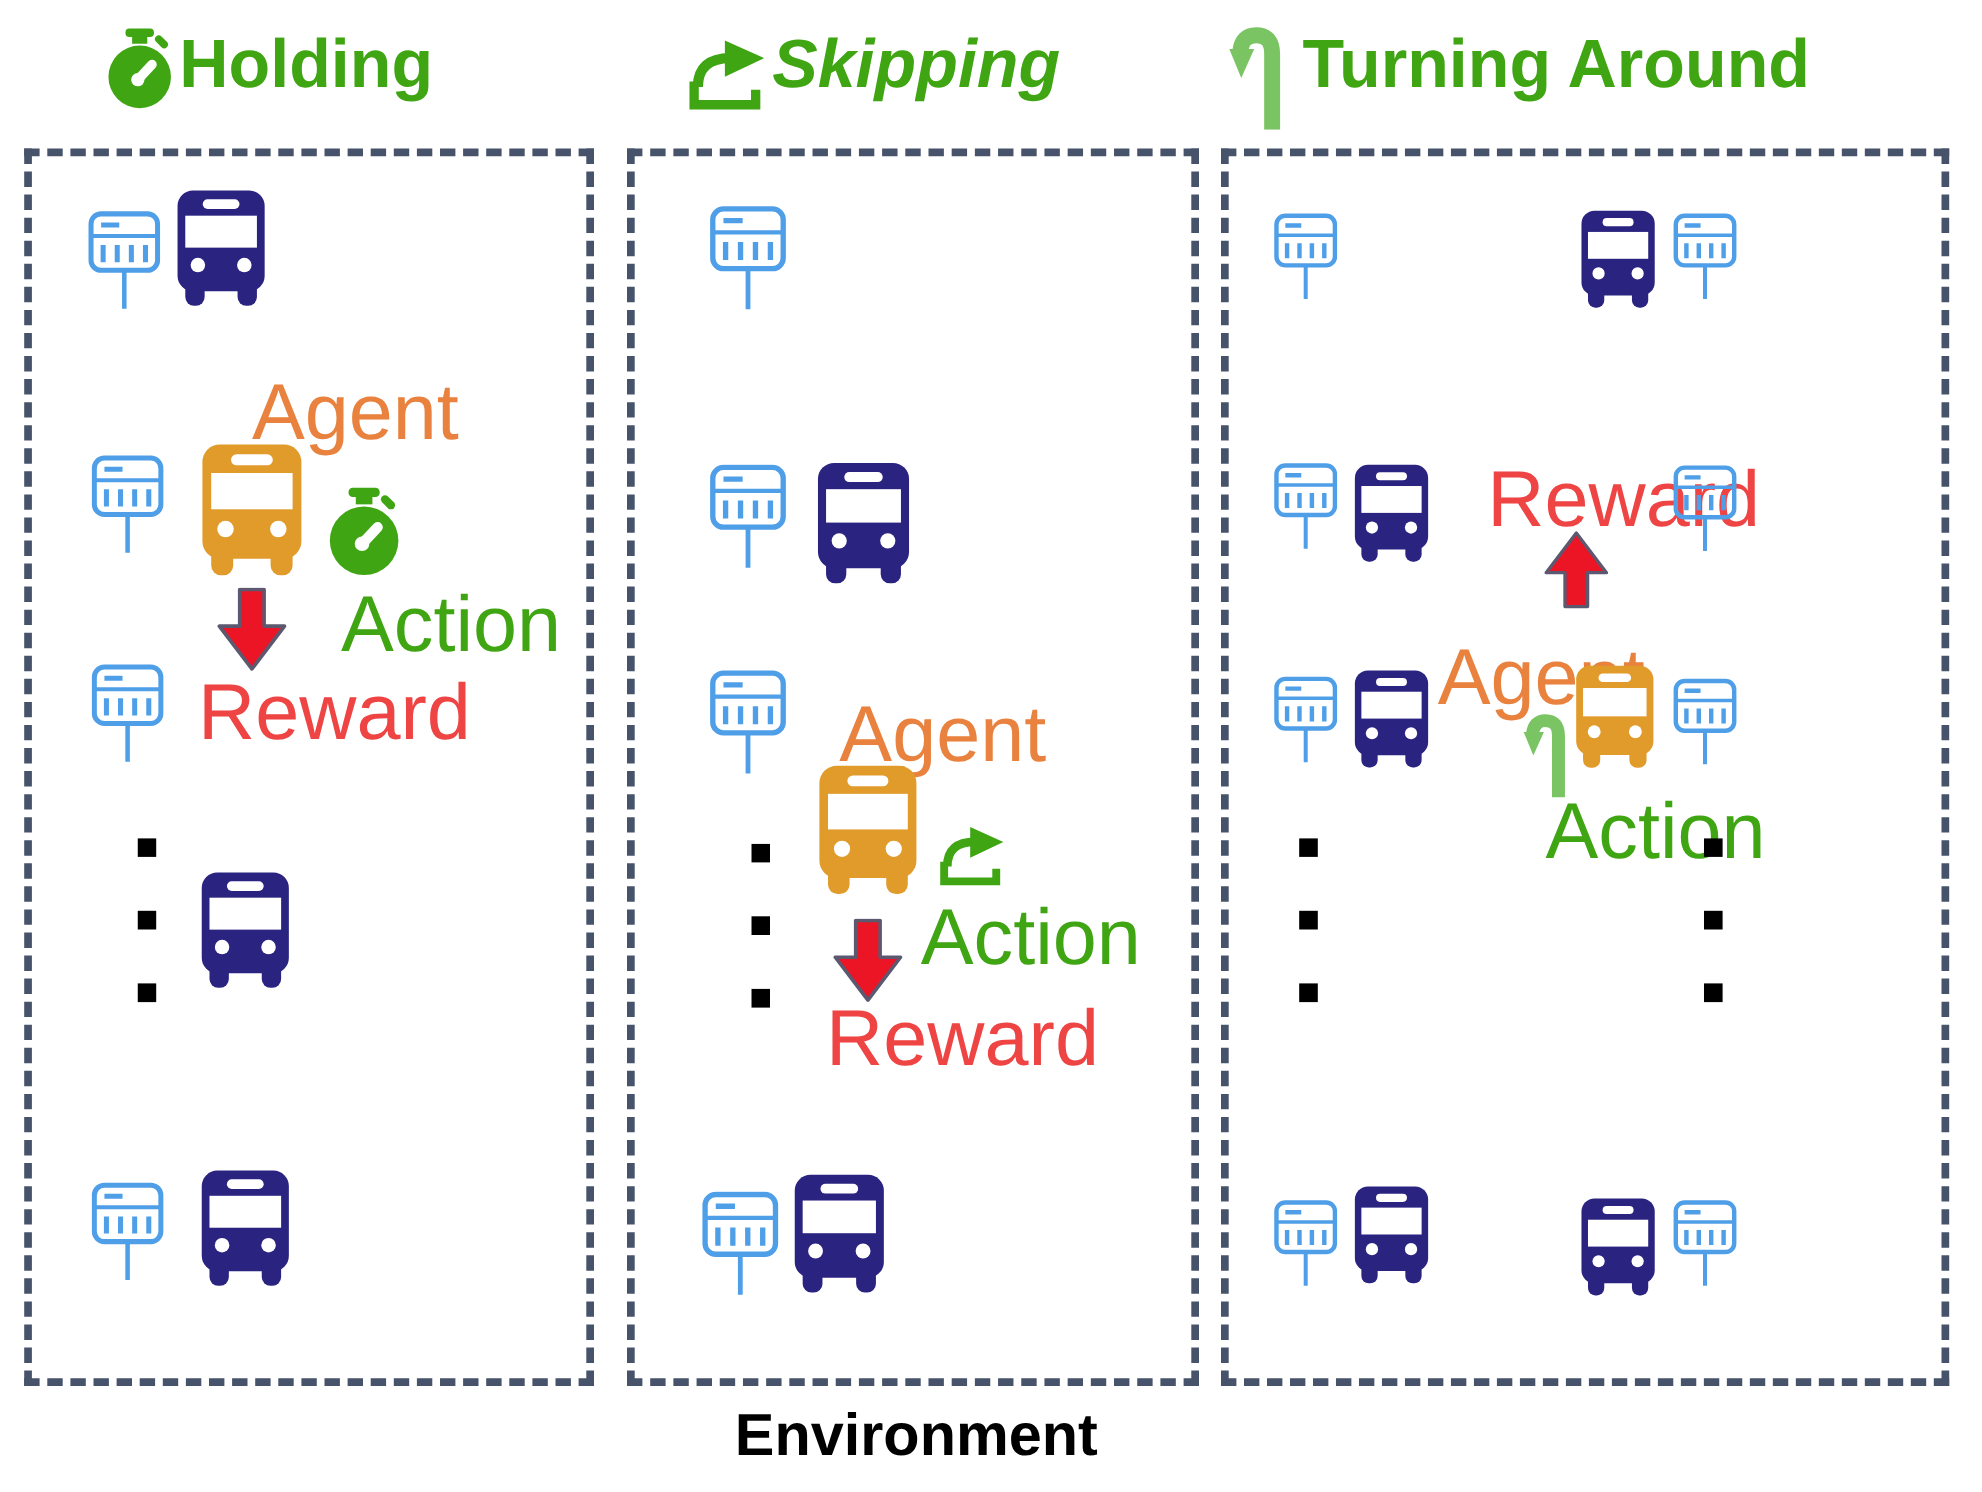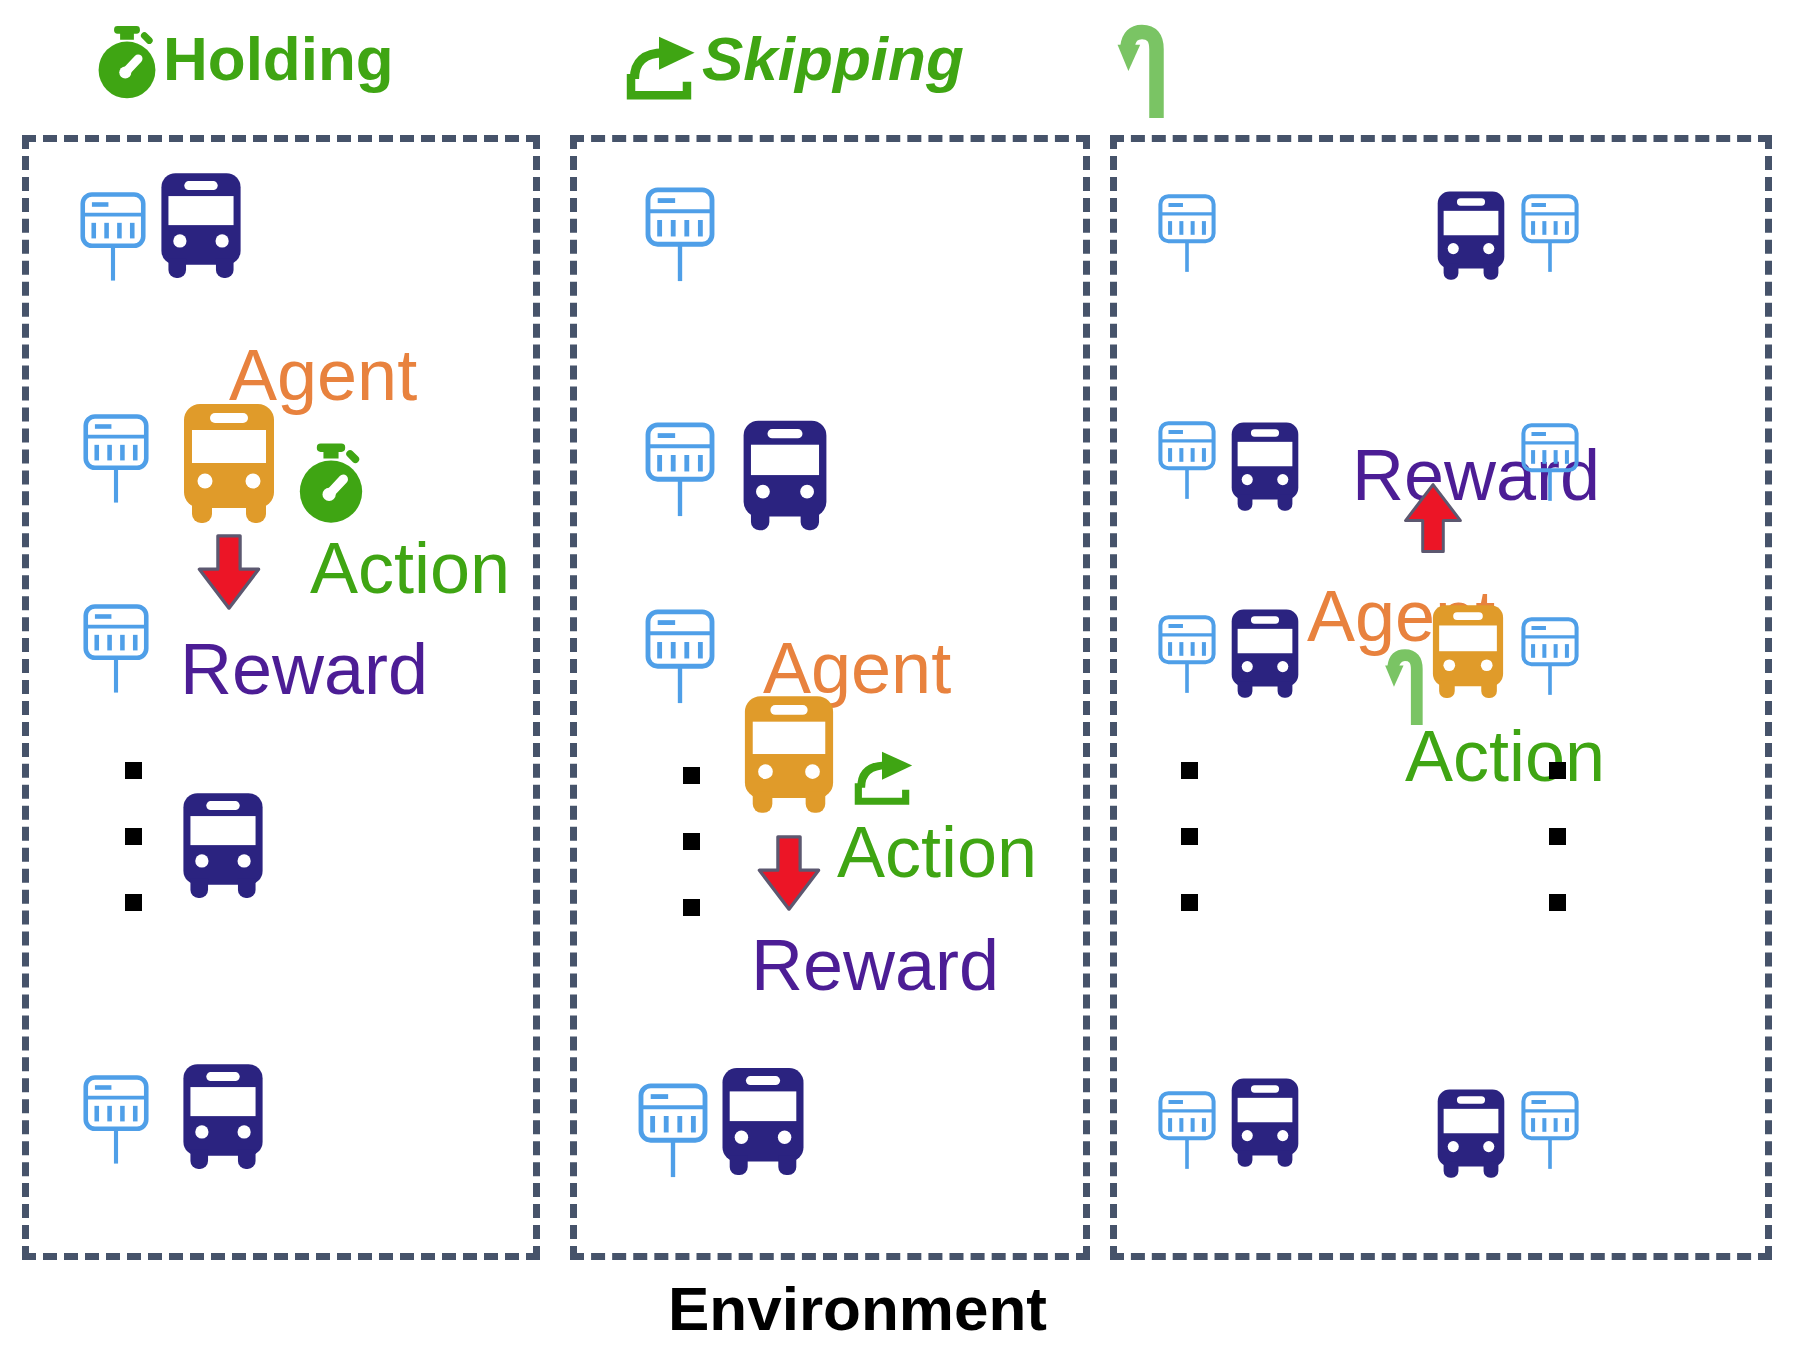--- a/index.html
+++ b/index.html
@@ -29,24 +29,24 @@
   }
   .label{
     position:absolute;
     font-size:72px;
     font-weight:normal;
     white-space:nowrap;
     line-height:1;
   }
   .c-orange{color:#E8823E;}
   .c-green{color:#3FA513;text-align:right;}
-  .c-red{color:#4c1d95;margin-top:21px;}
+  .c-red{color:#ef4444;}
   .env-label{
     position:absolute;
-    font-size:62px;
+    font-size:54px;
     font-weight:bold;
     color:#000000;
     white-space:nowrap;
     line-height:1;
   }
 </style>
 </head>
 <body>
 
 <div class="canvas">
@@ -71,20 +71,21 @@
     </svg>
     </span>
   <div class="hdr-title" style="left:702px;top:28px;font-style:italic;">Skipping</div>
 
   <span class="icon" style="left:1116px;top:22px;width:52px;height:96px;">
       <svg viewBox="0 0 56 106" xmlns="http://www.w3.org/2000/svg">
       <path d="M44 106 V30 Q44 11 28 11 Q14 11 12 27" stroke="#7AC464" stroke-width="16" fill="none"></path>
       <polygon points="1,25 26,25 13,54" fill="#7AC464"></polygon>
     </svg>
     </span>
+  <div class="hdr-title" style="left:1184px;top:28px;">Turning Around</div>
 
   <div class="panel" style="left:22px;top:135px;width:518px;height:1125px;">
 
     <span class="icon" style="left:51px;top:48px;width:66px;height:95px;">
         <svg viewBox="0 0 72 100" xmlns="http://www.w3.org/2000/svg" fill="none" stroke="#4F9FE8">
       <rect x="3" y="3" width="66" height="56" rx="10" stroke-width="5"></rect>
       <line x1="3" y1="25" x2="69" y2="25" stroke-width="4"></line>
       <line x1="13" y1="14" x2="31" y2="14" stroke-width="5"></line>
       <line x1="15" y1="34" x2="15" y2="51" stroke-width="5"></line>
       <line x1="29" y1="34" x2="29" y2="51" stroke-width="5"></line>

